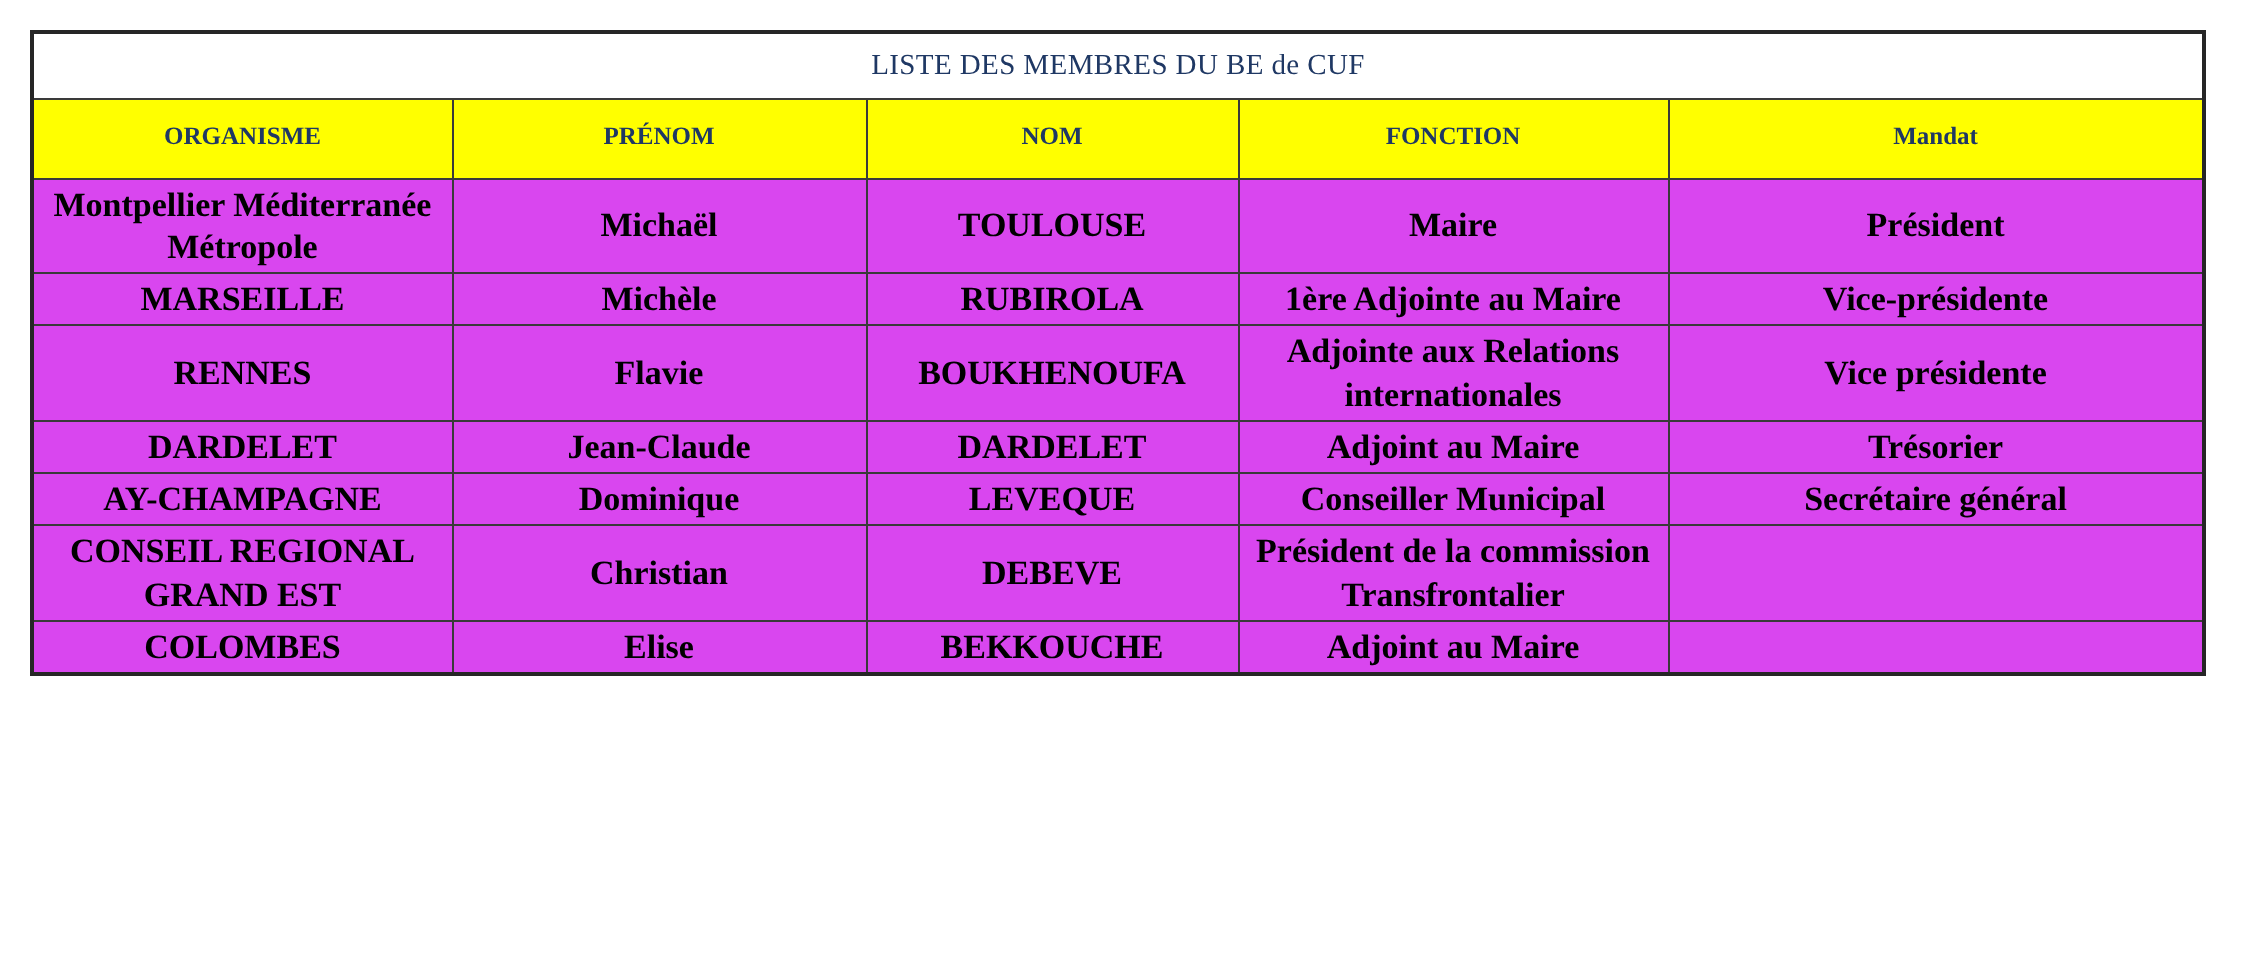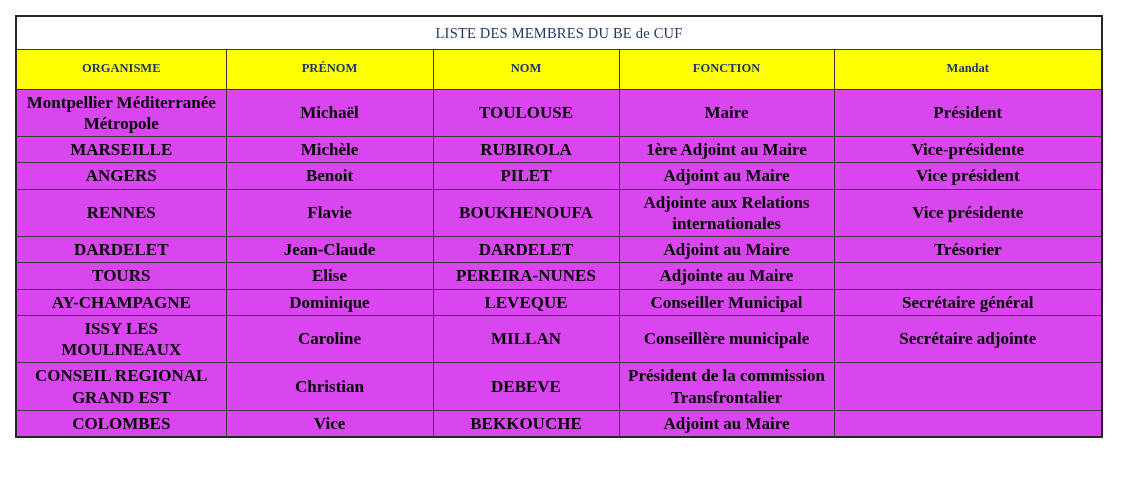--- a/index.html
+++ b/index.html
@@ -86,74 +86,53 @@
           <td>Montpellier Méditerranée Métropole</td>
           <td>Michaël</td>
           <td>TOULOUSE</td>
           <td>Maire</td>
           <td>Président</td>
         </tr>
         <tr>
           <td>MARSEILLE</td>
           <td>Michèle</td>
           <td>RUBIROLA</td>
-          <td>1ère Adjoint au Maire</td>
+          <td>1ère Adjointe au Maire</td>
           <td>Vice-présidente</td>
-        </tr>
-        <tr>
-          <td>ANGERS</td>
-          <td>Benoit</td>
-          <td>PILET</td>
-          <td>Adjoint au Maire</td>
-          <td>Vice président</td>
         </tr>
         <tr>
           <td>RENNES</td>
           <td>Flavie</td>
           <td>BOUKHENOUFA</td>
           <td>Adjointe aux Relations internationales</td>
           <td>Vice présidente</td>
         </tr>
         <tr>
           <td>DARDELET</td>
           <td>Jean-Claude</td>
           <td>DARDELET</td>
           <td>Adjoint au Maire</td>
           <td>Trésorier</td>
         </tr>
         <tr>
-          <td>TOURS</td>
-          <td>Elise</td>
-          <td>PEREIRA-NUNES</td>
-          <td>Adjointe au Maire</td>
-          <td></td>
-        </tr>
-        <tr>
           <td>AY-CHAMPAGNE</td>
           <td>Dominique</td>
           <td>LEVEQUE</td>
           <td>Conseiller Municipal</td>
           <td>Secrétaire général</td>
-        </tr>
-        <tr>
-          <td>ISSY LES MOULINEAUX</td>
-          <td>Caroline</td>
-          <td>MILLAN</td>
-          <td>Conseillère municipale</td>
-          <td>Secrétaire adjointe</td>
         </tr>
         <tr>
           <td>CONSEIL REGIONAL GRAND EST</td>
           <td>Christian</td>
           <td>DEBEVE</td>
           <td>Président de la commission Transfrontalier</td>
           <td></td>
         </tr>
         <tr>
           <td>COLOMBES</td>
-          <td>Vice</td>
+          <td>Elise</td>
           <td>BEKKOUCHE</td>
           <td>Adjoint au Maire</td>
           <td></td>
         </tr>
       </tbody>
   </table>
 </div>
 
 </body></html>

